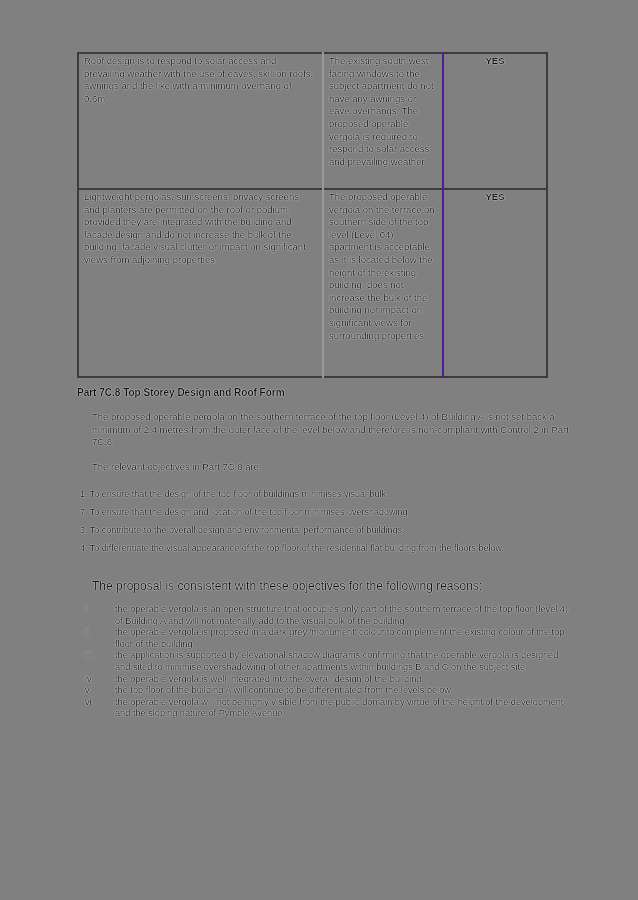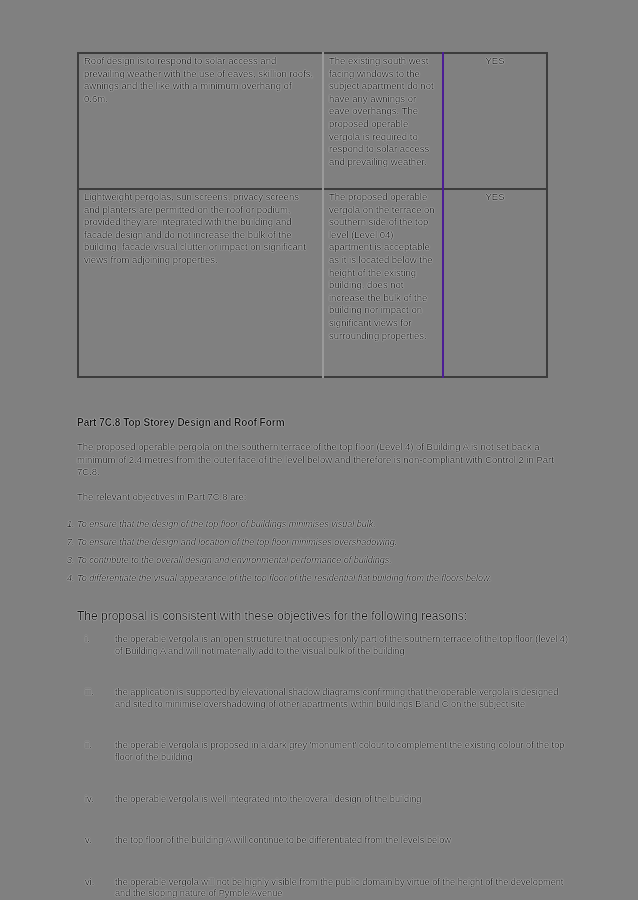--- a/index.html
+++ b/index.html
@@ -3,42 +3,41 @@
 <meta charset="utf-8">
 <style>
   html, body { margin:0; padding:0; }
   body {
     width:638px; height:900px; background:#808080; position:relative; overflow:hidden;
     font-family:"Liberation Sans", sans-serif; color:#000;
   }
   .txt {
     color:#111;
     text-shadow: 0 0 1px #fff, 0 0 1px #fff;
-    margin-top: 30px;
   }
   table.assess {
     position:absolute; left:77px; top:52px; width:471px;
     border-collapse:collapse; table-layout:fixed;
   }
   table.assess td {
     vertical-align:top; font-size:9.5px; line-height:12.6px; padding:1px 5px 2px 5px;
   }
   table.assess { border:2px solid #3c3c3c; }
   table.assess tr + tr td { border-top:2px solid #3c3c3c; }
   table.assess td.c1 { width:233px; border-right:2px solid #9a9a9a; }
   table.assess td.c2 { width:108px; border-right:2px solid #4c1d95; }
-  table.assess td.c3 { text-align:center; font-weight:normal;border-radius:11px; }
+  table.assess td.c3 { text-align:center; font-weight:bold;border-radius:11px; }
   .r1 td { height:131px; }
   .r2 td { height:183px; }
 
   .heading { position:absolute; left:77px; top:387px; font-size:10px; font-weight:bold; }
-  .para { position:absolute; left:77px; width:495px; font-size:9.5px; line-height:12.6px; }
+  .para { position:absolute; left:92px; width:495px; font-size:9.5px; line-height:12.6px; }
   .p-intro { top:411px; }
   .p-rel { top:461px; }
-  .obj { position:absolute; left:67px; width:495px; font-size:9px; font-style:italic; line-height:11px; }
+  .obj { position:absolute; left:80px; width:495px; font-size:9px; line-height:11px; }
   .o1 { top:489px; } .o2 { top:507px; } .o3 { top:525px; } .o4 { top:543px; }
   .p-cons { top:580px; font-size:12px; }
   ol.reasons {
     position:absolute; left:77px; top:604px; width:495px; margin:0; padding:0; list-style:none;
     font-size:9.2px; line-height:11.6px;
   }
   ol.reasons li { display:flex; }
   ol.reasons .num { width:38px; flex:none; text-align:left; padding-left:8px; box-sizing:border-box; }
   ol.reasons .body { flex:1; }
 </style>
@@ -70,26 +69,26 @@
 <div class="obj o4 txt">4. To differentiate the visual appearance of the top floor of the residential flat building from the floors below.</div>
 
 <div class="para p-cons txt">The proposal is consistent with these objectives for the following reasons:</div>
 
 <ol class="reasons">
   <li>
     <span class="num txt">i.</span>
     <span class="body txt">the operable vergola is an open structure that occupies only part of the southern terrace of the top floor (level 4) of Building A and will not materially add to the visual bulk of the building</span>
   </li>
   <li>
+    <span class="num txt">ii.</span>
+    <span class="body txt">the operable vergola is proposed in a dark grey 'monument' colour to complement the existing colour of the top floor of the building</span>
+  </li>
+  <li>
     <span class="num txt">iii.</span>
     <span class="body txt">the application is supported by elevational shadow diagrams confirming that the operable vergola is designed and sited to minimise overshadowing of other apartments within buildings B and C on the subject site</span>
-  </li>
-  <li>
-    <span class="num txt">ii.</span>
-    <span class="body txt">the operable vergola is proposed in a dark grey 'monument' colour to complement the existing colour of the top floor of the building</span>
   </li>
   <li>
     <span class="num txt">iv.</span>
     <span class="body txt">the operable vergola is well integrated into the overall design of the building</span>
   </li>
   <li>
     <span class="num txt">v.</span>
     <span class="body txt">the top floor of the building A will continue to be differentiated from the levels below</span>
   </li>
   <li>

